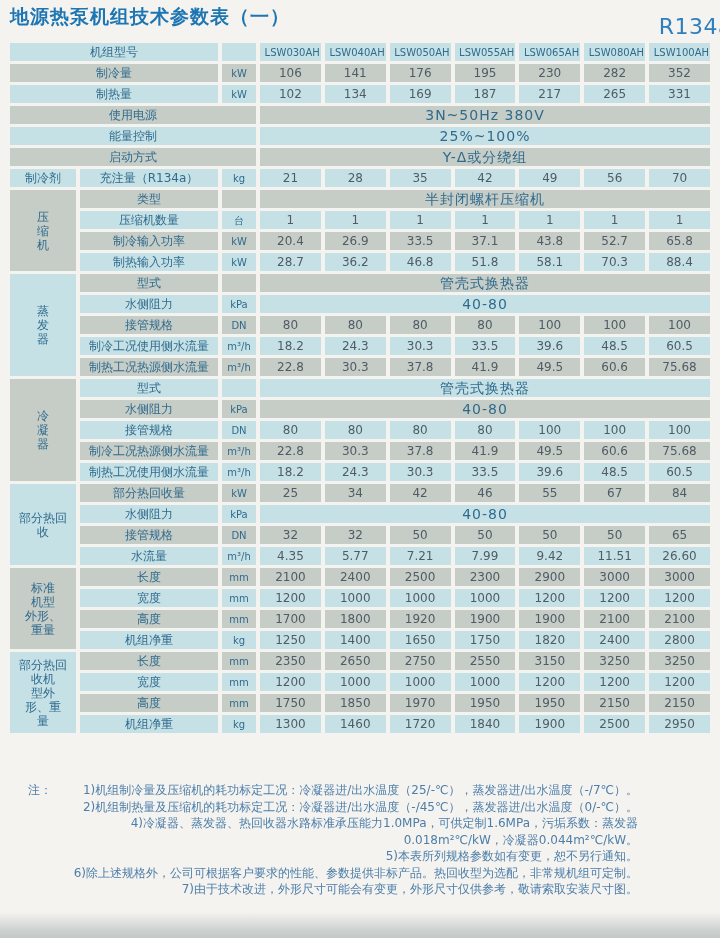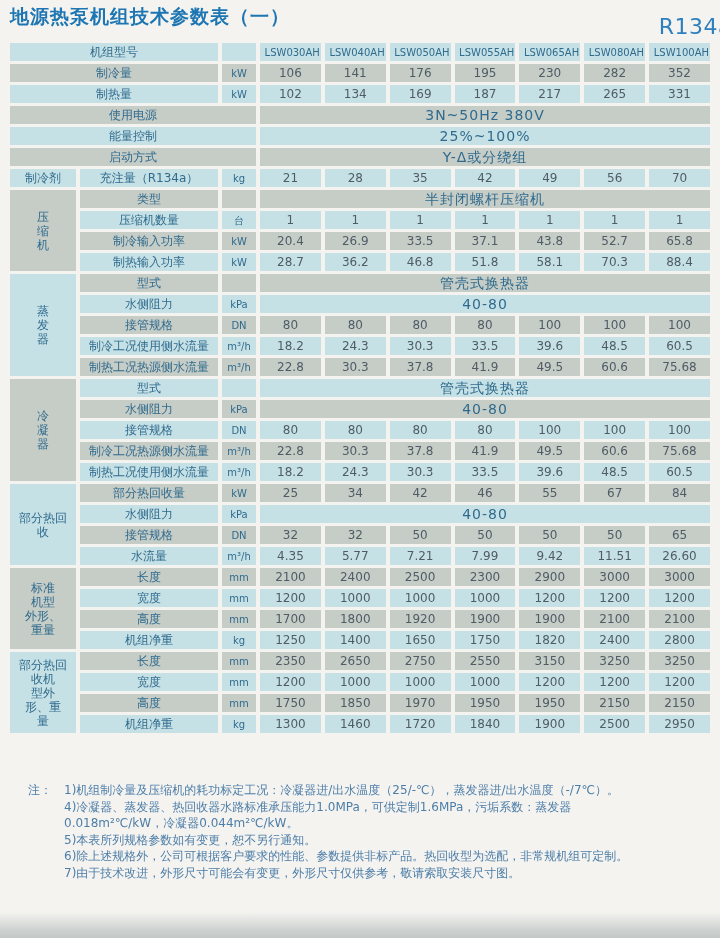--- a/index.html
+++ b/index.html
@@ -36,21 +36,21 @@
   td.sec{color:var(--lab);font-size:12px;line-height:14px;white-space:normal;}
   td.unit{color:var(--lab);font-size:10px;}
   td.mod{color:var(--lab);font-size:10px;text-align:right;}
   td.val{color:var(--val);font-size:12px;}
   td.merg{color:var(--lab);font-size:14px;letter-spacing:1px;}
   .notes{
     position:absolute;left:28px;top:782px;width:660px;
     font-size:12px;line-height:16.5px;color:var(--note);
   }
   .notes .prefix{position:absolute;left:0;top:0;}
-  .notes .items{margin-left:36px;width:585px;}
+  .notes .items{margin-left:25px;width:585px;text-align:right;}
 </style>
 </head>
 <body>
 
 <div class="title">地源热泵机组技术参数表（一）</div>
 <div class="badge">R134a</div>
 
 <table class="spec">
   <colgroup>
     <col style="width:66px">
@@ -378,20 +378,21 @@
         <td class="val c">2500</td>
         <td class="val c">2950</td>
       </tr>
     </tbody>
 </table>
 
 <div class="notes">
   <span class="prefix">注：</span>
   <div class="items" id="noteItems">
       <div>1)机组制冷量及压缩机的耗功标定工况：冷凝器进/出水温度（25/-℃），蒸发器进/出水温度（-/7℃）。</div>
+      <div>2)机组制热量及压缩机的耗功标定工况：冷凝器进/出水温度（-/45℃），蒸发器进/出水温度（0/-℃）。</div>
       <div>4)冷凝器、蒸发器、热回收器水路标准承压能力1.0MPa，可供定制1.6MPa，污垢系数：蒸发器0.018m²℃/kW，冷凝器0.044m²℃/kW。</div>
       <div>5)本表所列规格参数如有变更，恕不另行通知。</div>
       <div>6)除上述规格外，公司可根据客户要求的性能、参数提供非标产品。热回收型为选配，非常规机组可定制。</div>
       <div>7)由于技术改进，外形尺寸可能会有变更，外形尺寸仅供参考，敬请索取安装尺寸图。</div>
     </div>
 </div>
 
 <div class="page-edge"></div>
 
 </body></html>

